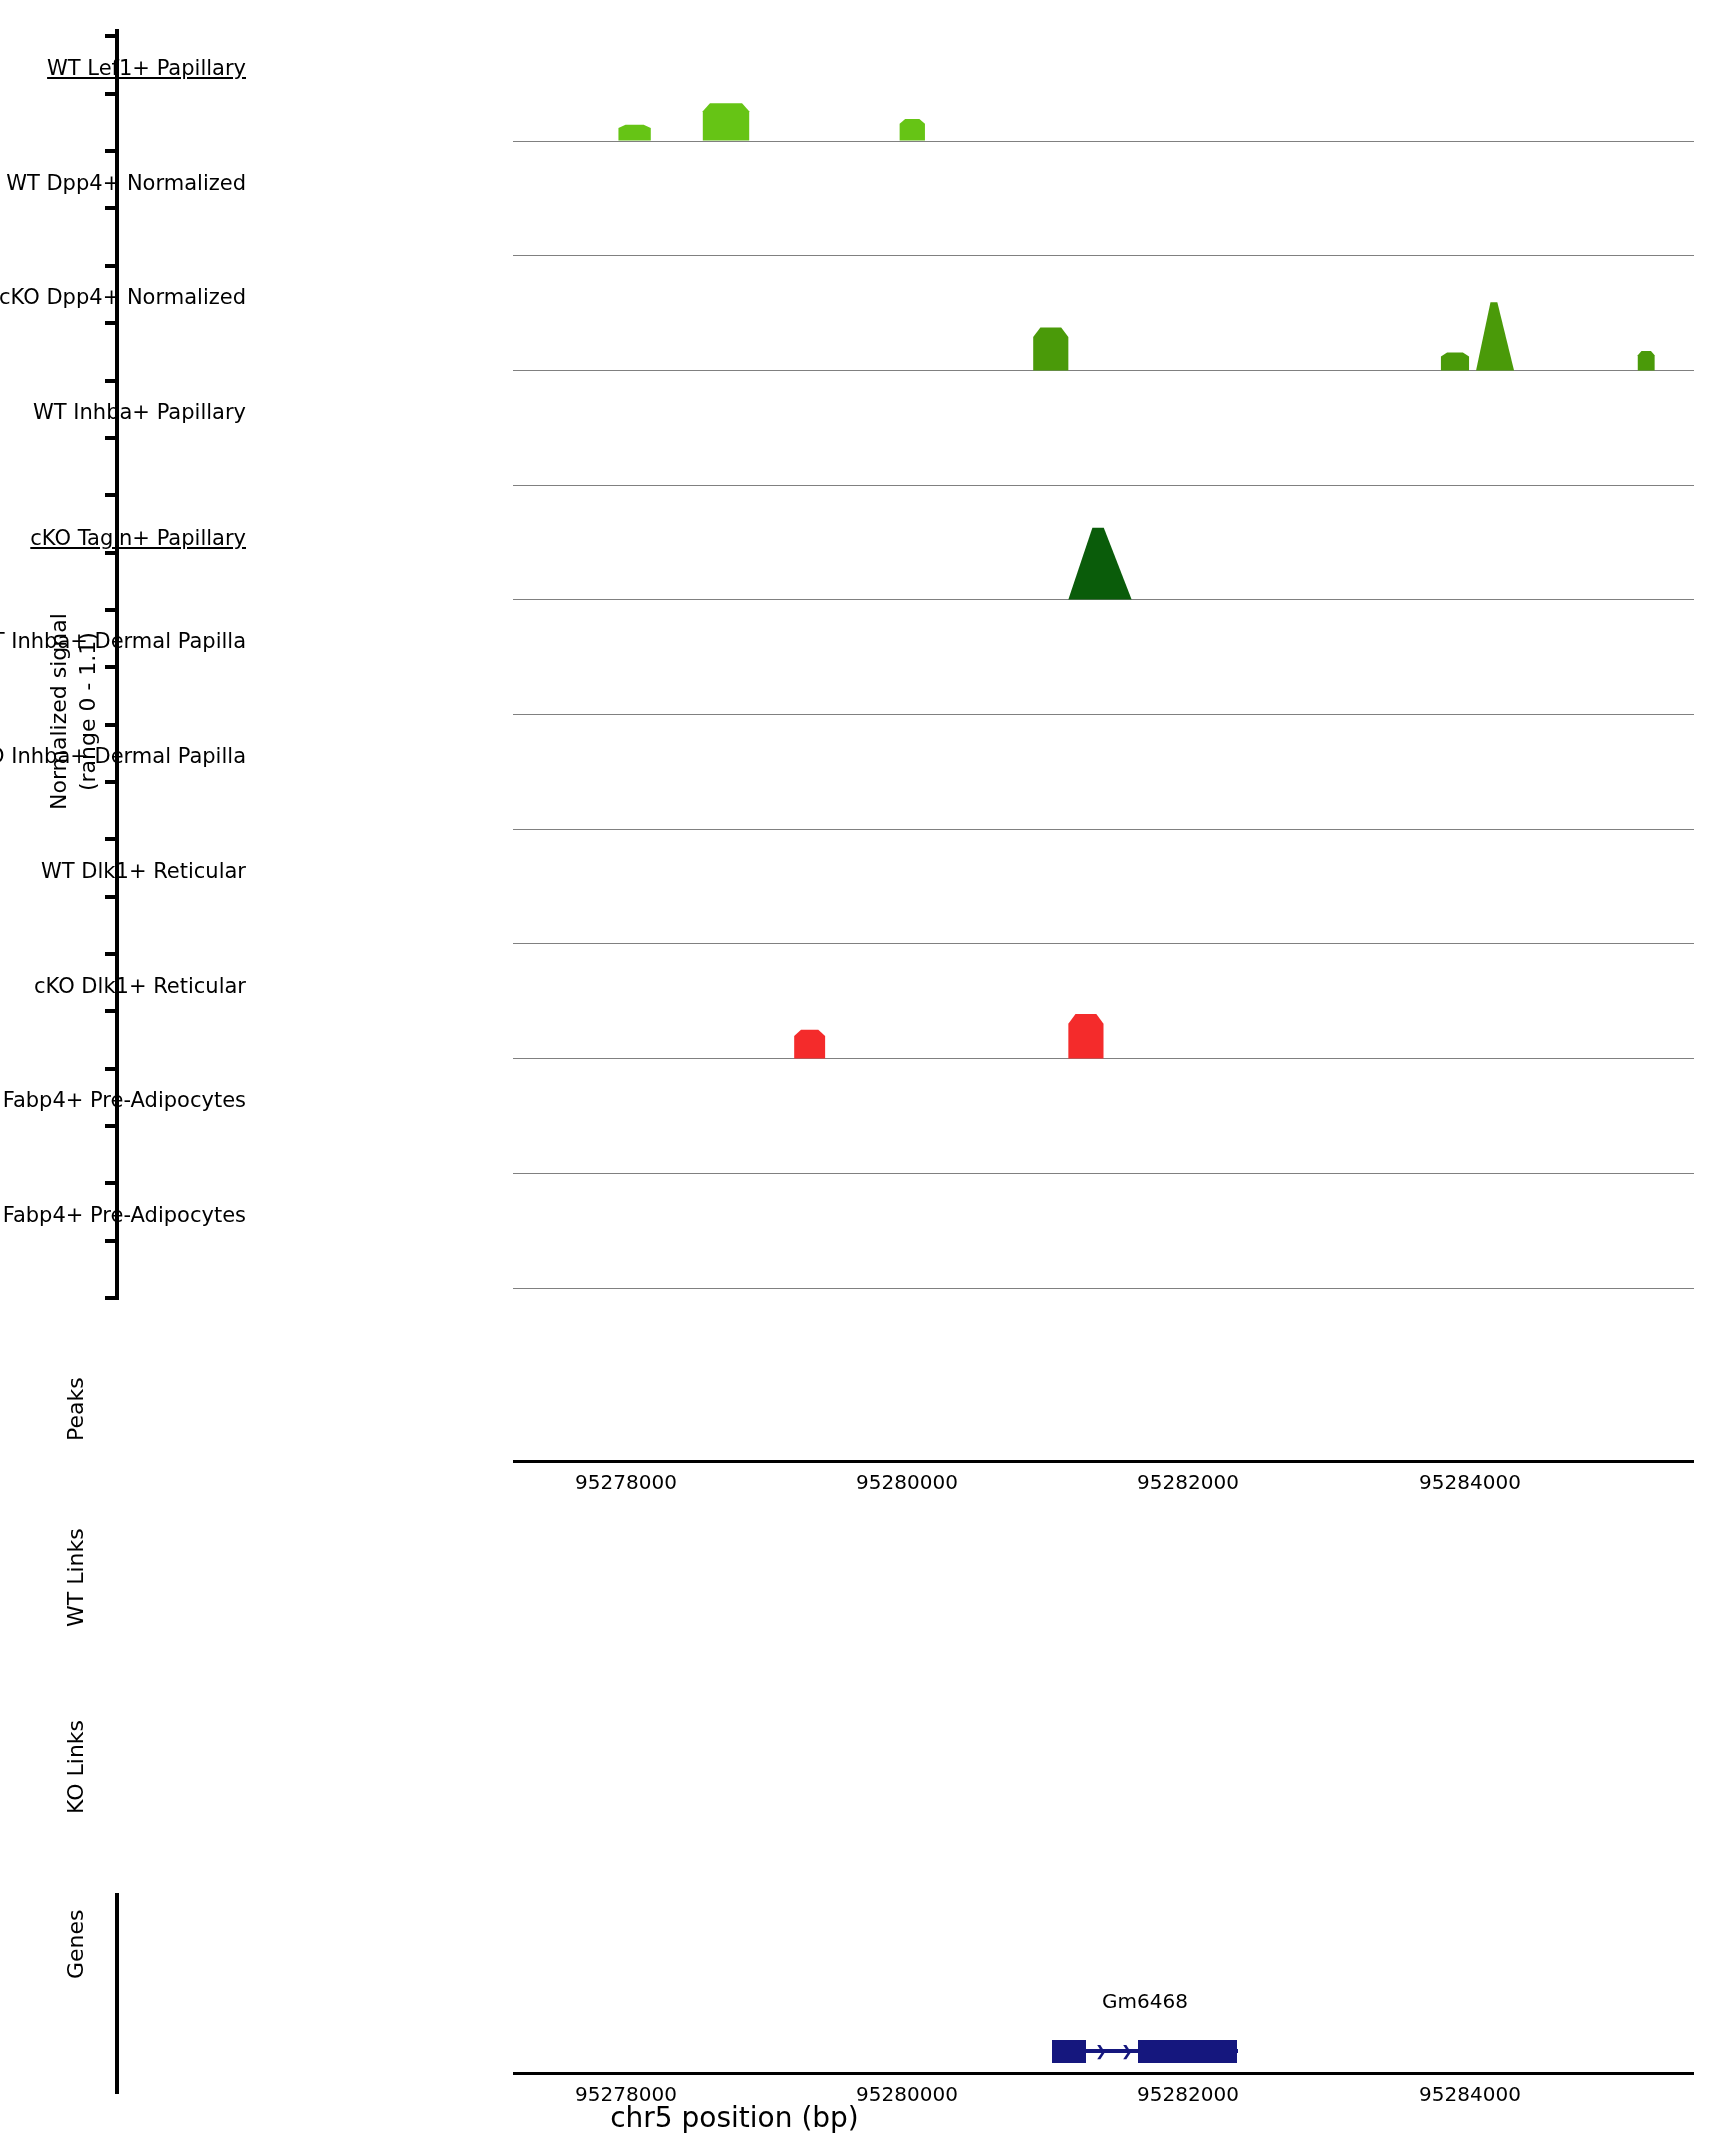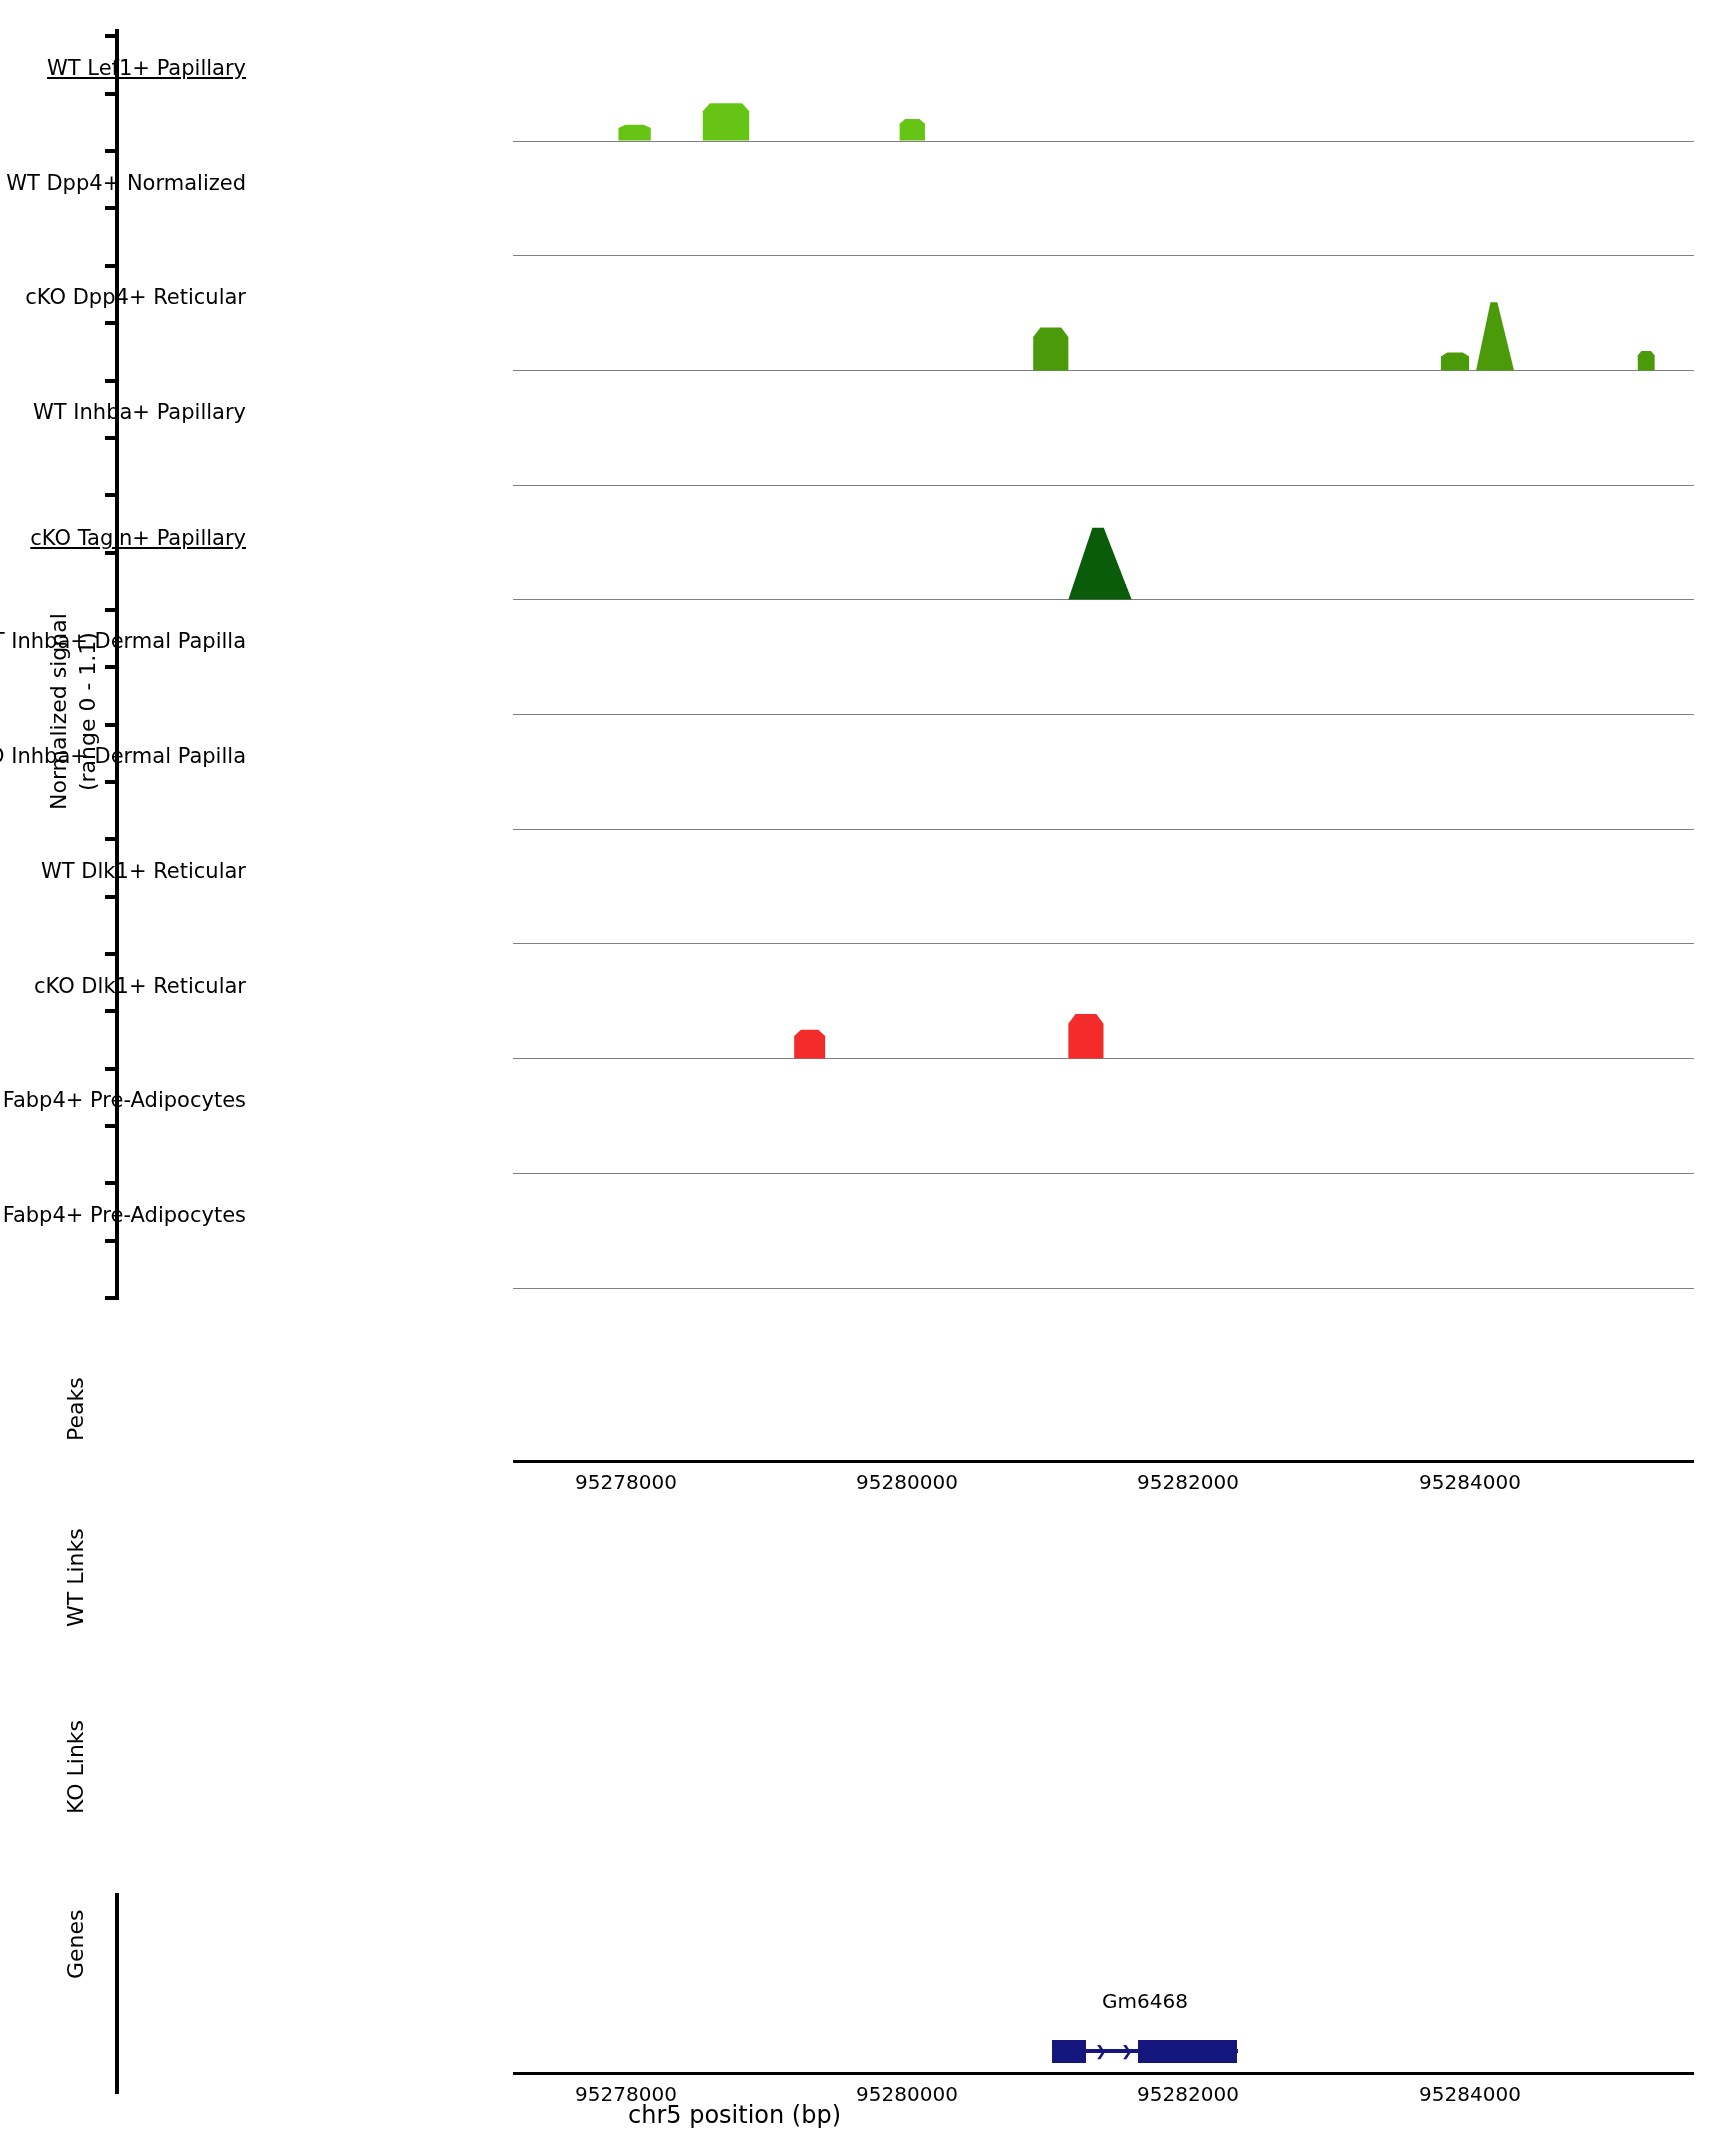--- a/index.html
+++ b/index.html
@@ -127,21 +127,21 @@
     position: absolute;
     font-size: 14.3px;
     color: #15177e;
     line-height: 1;
   }
 
   .x-axis-title {
     position: absolute;
     width: 1469px;
     text-align: center;
-    font-size: 24px;
+    font-size: 28px;
   }
 </style>
 </head>
 <body>
 
 <div id="coverage-panel">
 
   <div class="axis-title" style="top:810px;">
     <div>Normalized signal</div>
     <div>(range 0 - 1.1)</div>
@@ -182,21 +182,21 @@
           <polygon points="147.1428571428571,112 147.1428571428571,94.84 157.0700952380952,90 182.33942857142856,90 192.26666666666665,94.84 192.26666666666665,112" fill="#66c415"></polygon>
           <polygon points="264.8571428571429,112 264.8571428571429,71.44 274.8571428571429,60 319.5999999999999,60 329.5999999999999,71.44 329.5999999999999,112" fill="#66c415"></polygon>
           <polygon points="539.5238095238096,112 539.5238095238096,88.6 547.2929523809524,82 567.0689523809525,82 574.8380952380953,88.6 574.8380952380953,112" fill="#66c415"></polygon>
         </svg>
       </div>
       <div class="track" style="top: 0px; height: 0px;">
         <div class="track-label" style="top: 171px;">WT Dpp4+ Normalized</div>
         <div class="track-baseline" style="top: 255px;"></div>
       </div>
       <div class="track" style="top: 0px; height: 0px;">
-        <div class="track-label" style="top: 285px;">cKO Dpp4+ Reticular</div>
+        <div class="track-label" style="top: 285px;">cKO Dpp4+ Normalized</div>
         <div class="track-baseline" style="top: 370px;"></div>
         <svg width="1181" height="82" style="position: absolute; left: 513px; top: 290px;" viewBox="0 0 1648 114">
           <polygon points="725.9047619047619,112 725.9047619047619,65.2 735.9047619047619,52.00000000000001 764.952380952381,52.00000000000001 774.952380952381,65.2 774.952380952381,112" fill="#4a9a09"></polygon>
           <polygon points="1294.857142857143,112 1294.857142857143,92.5 1303.489523809524,87 1325.462857142857,87 1334.095238095238,92.5 1334.095238095238,112" fill="#4a9a09"></polygon>
           <polygon points="1343.904761904762,112 1364.0339047619048,17.000000000000014 1373.568761904762,17.000000000000014 1396.8761904761905,112" fill="#4a9a09"></polygon>
           <polygon points="1569.5238095238092,112 1569.5238095238092,90.94 1574.7032380952378,85 1587.887238095238,85 1593.0666666666666,90.94 1593.0666666666666,112" fill="#4a9a09"></polygon>
         </svg>
       </div>
       <div class="track" style="top: 0px; height: 0px;">
         <div class="track-label" style="top: 400px;">WT Inhba+ Papillary</div>

